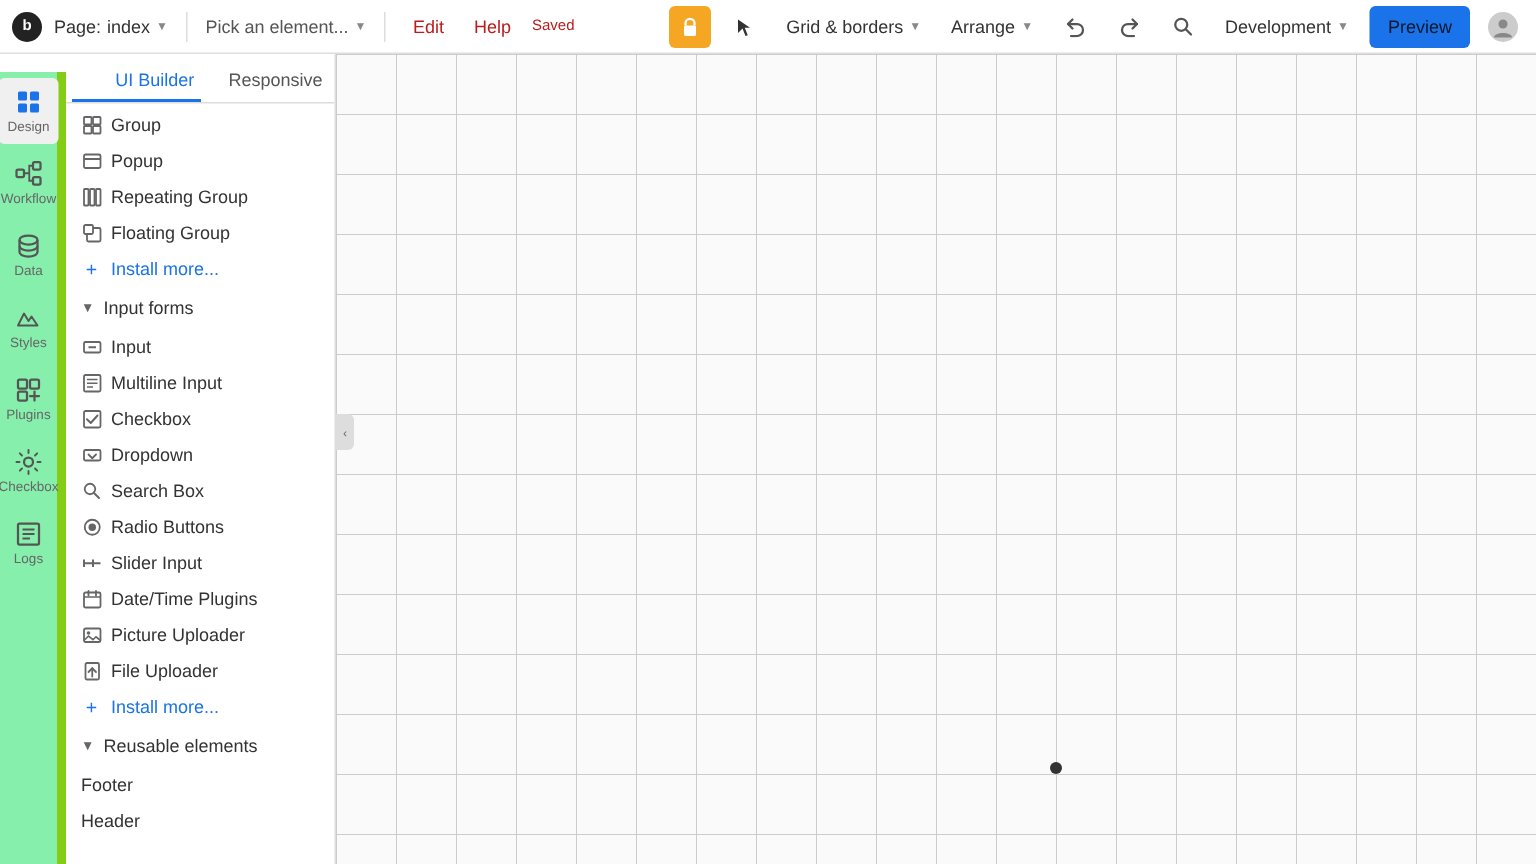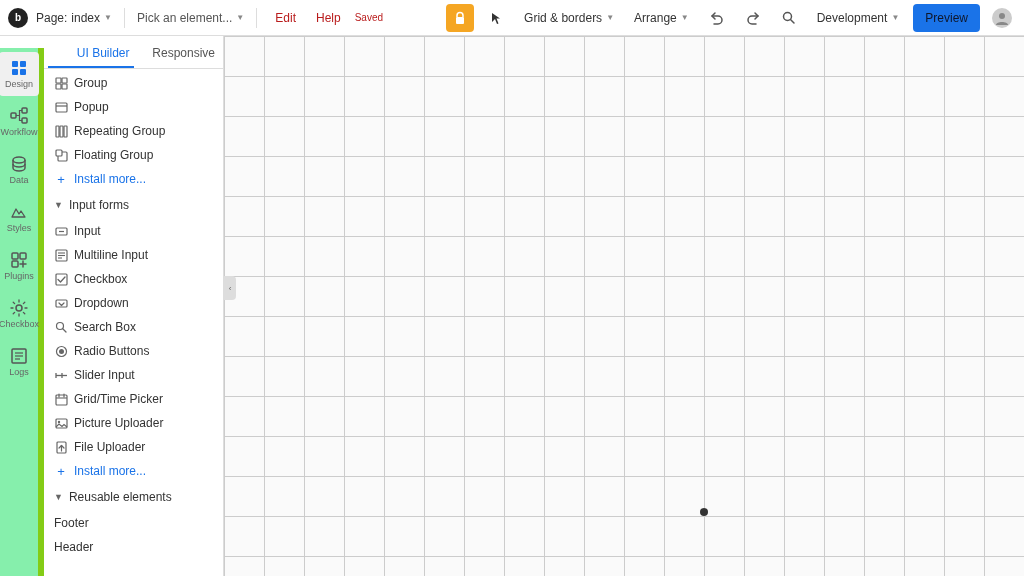--- a/index.html
+++ b/index.html
@@ -483,21 +483,21 @@
 
     <div class="panel-item">
       <span class="item-icon">
         <svg width="13" height="13" viewBox="0 0 13 13" fill="none">
           <rect x="1" y="2" width="11" height="10" rx="1" stroke="#666" stroke-width="1.2"></rect>
           <line x1="1" y1="5" x2="12" y2="5" stroke="#666" stroke-width="1.1"></line>
           <line x1="4" y1="1" x2="4" y2="4" stroke="#666" stroke-width="1.2" stroke-linecap="round"></line>
           <line x1="9" y1="1" x2="9" y2="4" stroke="#666" stroke-width="1.2" stroke-linecap="round"></line>
         </svg>
       </span>
-      <span>Grid/Time Picker</span>
+      <span>Date/Time Plugins</span>
     </div>
 
     <div class="panel-item">
       <span class="item-icon">
         <svg width="13" height="13" viewBox="0 0 13 13" fill="none">
           <rect x="1" y="2" width="11" height="9" rx="1" stroke="#666" stroke-width="1.2"></rect>
           <circle cx="4" cy="5" r="1.2" fill="#666"></circle>
           <polyline points="1,10 4,7 7,9.5 9,7.5 12,10" stroke="#666" stroke-width="1.1" fill="none"></polyline>
         </svg>
       </span>

